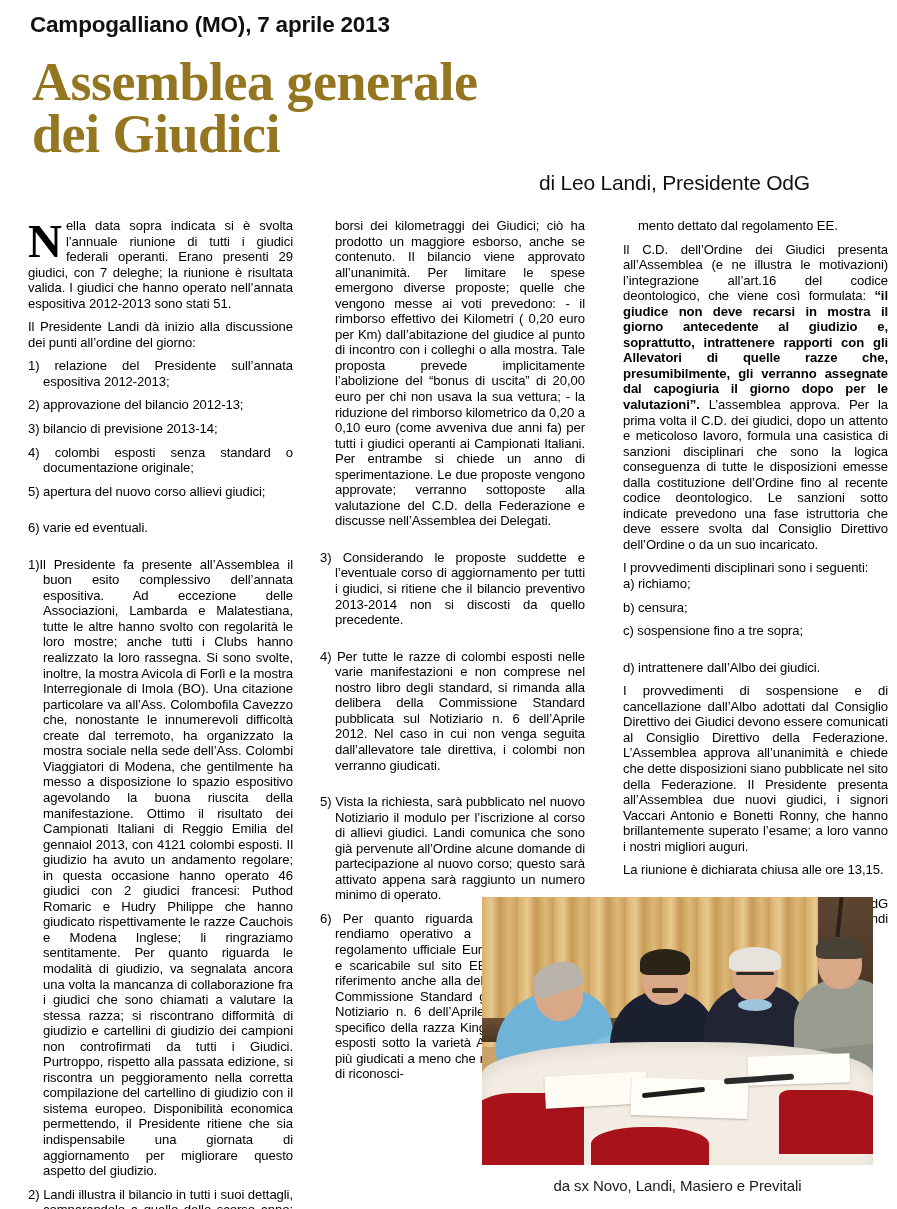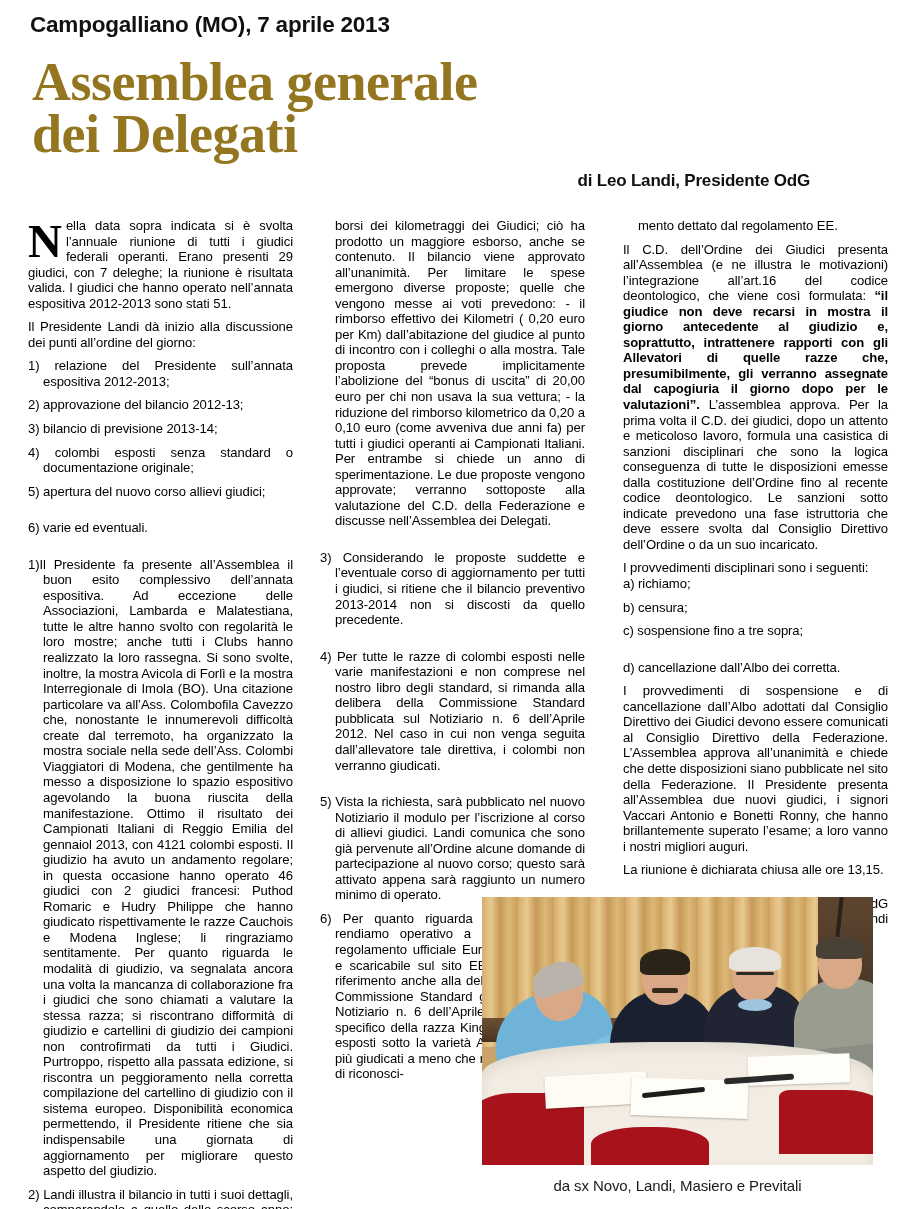--- a/index.html
+++ b/index.html
@@ -43,22 +43,22 @@
     line-height: 0.96;
     font-weight: bold;
     color: #93761f;
     letter-spacing: -0.5px;
   }
   .headline .l2 { display: block; }
   .byline {
     position: absolute;
     right: 24px;
     top: 171px;
-    font-size: 17px;
-    font-weight: bold;
+    font-size: 21px;
+    font-weight: normal;
     color: #111111;
     text-align: center;
     letter-spacing: -0.2px;
   }
 
   
   .col {
     position: absolute;
     top: 218px;
     font-size: 13.1px;
@@ -214,21 +214,21 @@
 </style>
 </head>
 <body>
 
 <div class="page">
 
   <div class="kicker">Campogalliano (MO), 7 aprile 2013</div>
 
   <div class="headline">
     <span class="l1">Assemblea generale</span>
-    <span class="l2">dei Delegati</span>
+    <span class="l2">dei Giudici</span>
   </div>
 
   <div class="byline">di Leo Landi, Presidente OdG</div>
 
   <div class="col col1">
     <p><span class="dropcap">N</span><span>ella data sopra indicata si è svolta l’annuale riunione di tutti i giudici federali operanti. Erano presenti 29 giudici, con 7 deleghe; la riunione è risultata valida. I giudici che hanno operato nell’annata espositiva  2012-2013 sono stati  51.</span></p>
 
     <p>Il Presidente Landi dà inizio alla discussione dei punti all’ordine del giorno:</p>
 
     <p class="item"><span>1)</span> <span>relazione del Presidente sull’annata espositiva 2012-2013;</span></p>
@@ -257,21 +257,21 @@
 
   <div class="col col3">
     <p class="sub">mento dettato dal regolamento EE.</p>
 
     <p><span>Il C.D. dell’Ordine dei Giudici presenta all’Assemblea (e ne illustra le motivazioni) l’integrazione all’art.16 del codice deontologico, che viene così formulata: </span><b>“il giudice non deve recarsi in mostra il giorno antecedente al giudizio e, soprattutto, intrattenere rapporti con gli Allevatori di quelle razze che, presumibilmente, gli verranno assegnate dal capogiuria il giorno dopo per le valutazioni”.</b><span> L’assemblea approva. Per la prima volta il C.D. dei giudici, dopo un attento e meticoloso lavoro, formula una casistica di sanzioni disciplinari che sono la logica conseguenza di tutte le disposizioni emesse dalla costituzione dell’Ordine fino al recente codice deontologico. Le sanzioni sotto indicate prevedono una fase istruttoria che deve essere svolta dal Consiglio Direttivo dell’Ordine o da un suo incaricato.</span></p>
 
     <p class="tight">I provvedimenti disciplinari sono i seguenti:</p>
     <p class="item"><span>a)</span> <span>richiamo;</span></p>
     <p class="item"><span>b)</span> <span>censura;</span></p>
     <p class="item"><span>c)</span> <span>sospensione fino a tre sopra;</span></p>
-    <p class="item gap"><span>d)</span> <span>cancellazione dall’Albo dei corretta.</span></p>
+    <p class="item gap"><span>d)</span> <span>intrattenere dall’Albo dei giudici.</span></p>
 
     <p>I provvedimenti di sospensione e di cancellazione dall’Albo adottati dal Consiglio Direttivo dei Giudici devono essere comunicati al Consiglio Direttivo della Federazione. L’Assemblea approva all’unanimità e chiede che dette disposizioni siano pubblicate nel sito della Federazione. Il Presidente presenta all’Assemblea due nuovi giudici, i signori Vaccari Antonio e Bonetti Ronny, che hanno brillantemente superato l’esame; a loro vanno i nostri migliori auguri.</p>
     <p>La riunione è dichiarata chiusa alle ore 13,15.</p>
 
     <div class="sig">
       <span>Il Presidente OdG</span>
       <span>Leo Landi</span>
     </div>
   </div>
 

